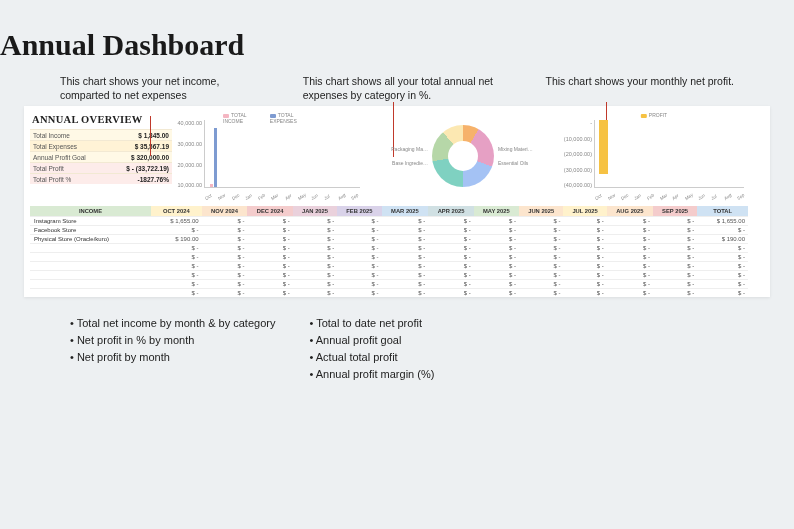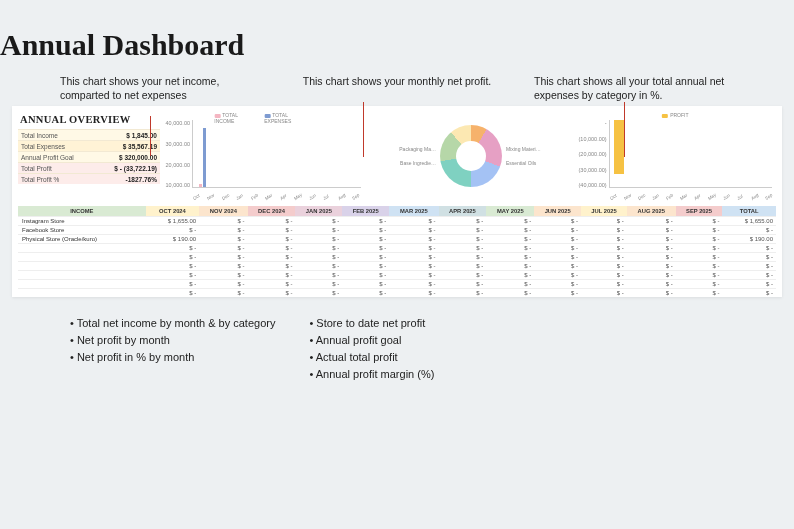--- a/index.html
+++ b/index.html
@@ -34,23 +34,23 @@
     position: absolute;
     width: 1px;
     background: #c0392b;
   }
   .l1 { left: 90px; top: 42px; height: 40px; }
   .l2 { left: 90px; top: 28px; height: 55px; }
   .l3 { left: 60px; top: 28px; height: 55px; }
 
   .sheet {
     background: #fff;
-    margin: 0 12px;
+    margin: 0 24px;
     box-shadow: 0 1px 3px rgba(0,0,0,0.08);
-    padding: 6px 6px 0 6px;
+    padding: 6px 22px 0 6px;
     font-size: 7px;
   }
   .sheet-top { display: flex; gap: 4px; align-items: flex-start; }
   .overview {
     width: 142px;
   }
   .overview h2 {
     font-family: Georgia, serif;
     font-size: 10.5px;
     font-weight: 700;
@@ -153,26 +153,26 @@
 <body>
 
 <h1 class="title">Annual Dashboard</h1>
 
 <div class="annotations">
   <div class="annot">
     <span>This chart shows your net income, comparted to net expenses</span>
     <div class="leader l1"></div>
   </div>
   <div class="annot">
+    <span>This chart shows all your total annual net expenses by category in %.</span>
+    <div class="leader l2"></div>
+  </div>
+  <div class="annot">
     <span>This chart shows your monthly net profit.</span>
     <div class="leader l3"></div>
-  </div>
-  <div class="annot">
-    <span>This chart shows all your total annual net expenses by category in %.</span>
-    <div class="leader l2"></div>
   </div>
 </div>
 
 <div class="sheet">
   <div class="sheet-top">
 
     <div class="overview">
       <h2>ANNUAL OVERVIEW</h2>
       <div id="ov-rows">
           <div class="ov-row">
@@ -499,22 +499,22 @@
           <td>$      -</td>
           <td>$      -</td>
         </tr>
       </tbody>
   </table>
 </div>
 
 <div class="bullets">
   <ul id="bl">
       <li>Total net income by month &amp; by category</li>
+      <li>Net profit in % by month</li>
       <li>Net profit by month</li>
-      <li>Net profit in % by month</li>
     </ul>
   <ul id="br">
-      <li>Store to date net profit</li>
+      <li>Total to date net profit</li>
       <li>Annual profit goal</li>
       <li>Actual total profit</li>
       <li>Annual profit margin (%)</li>
     </ul>
 </div>
 
 </body></html>

